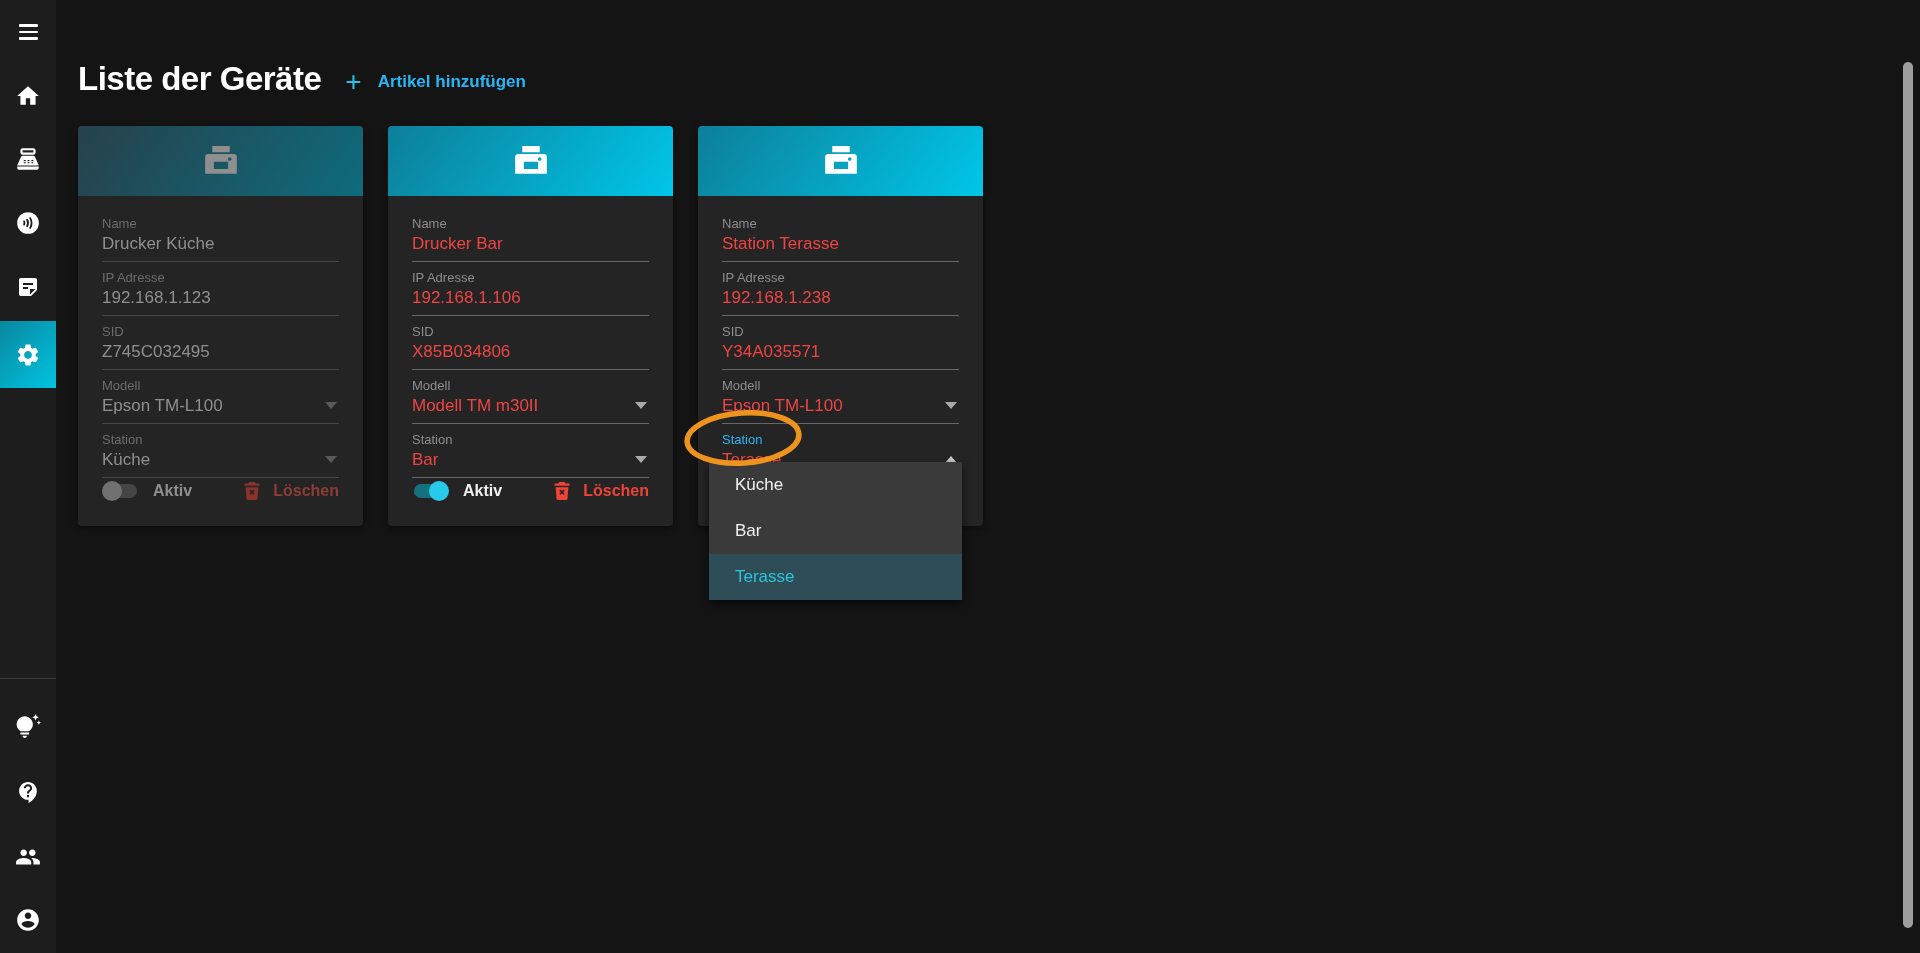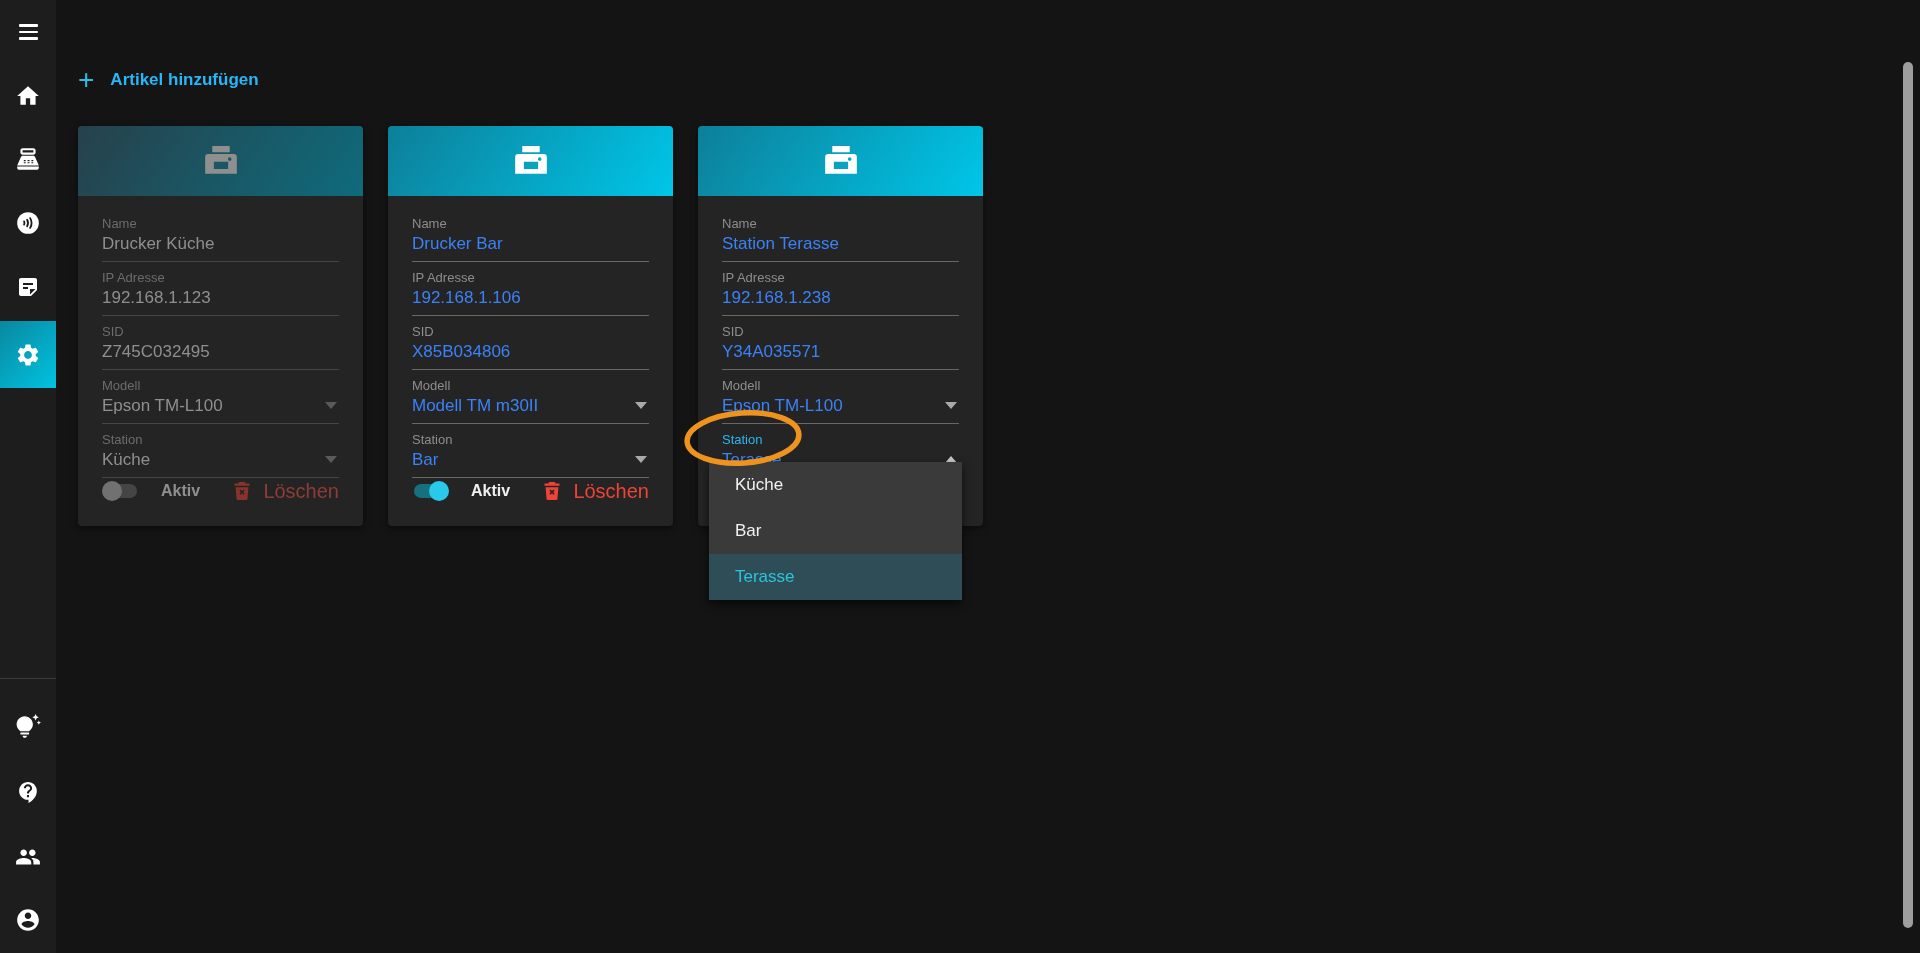--- a/index.html
+++ b/index.html
@@ -49,44 +49,44 @@
     height:70px; border-radius:4px 4px 0 0;
     background:linear-gradient(125deg,#0d7f99 0%, #00c6e8 100%);
     display:flex; align-items:center; justify-content:center;
   }
   .card-header svg { fill:#ffffff; }
   .card--dim .card-header { background:linear-gradient(125deg,#27414b 0%, #0e6b7c 100%); }
   .card--dim .card-header svg { fill:#8f8f8f; }
   .card-body { padding:20px 24px 0 24px; }
   .field { position:relative; padding-bottom:6px; border-bottom:1px solid #676767; margin-bottom:8px; }
   .field-label { font-size:13px; color:#8d8d8d; line-height:16px; }
-  .field-value { font-size:17px; color:#3b82f6; line-height:23px; white-space:nowrap; }
+  .field-value { font-size:17px; color:#ef4444; line-height:23px; white-space:nowrap; }
   .card--dim .field { border-color:#454545; }
   .card--dim .field-label { color:#6c6c6c; }
   .card--dim .field-value { color:#8f8f8f; }
   .chevron { position:absolute; right:2px; top:24px; width:0; height:0;
     border-left:6px solid transparent; border-right:6px solid transparent;
     border-top:7px solid #a9a9a9; }
   .chevron--up { border-top:none; border-bottom:7px solid #c9c9c9; }
   .card--dim .chevron { border-top-color:#5a5a5a; }
   .field--focused { border-bottom:2px solid #00c6e8; padding-bottom:5px; }
   .field--focused .field-label { color:#29b6f6; }
   
   .card-foot { position:absolute; left:24px; right:24px; top:350px; height:30px;
     display:flex; align-items:center; justify-content:space-between; }
-  .toggle-wrap { display:flex; align-items:center; gap:22px; cursor:pointer; }
+  .toggle-wrap { display:flex; align-items:center; gap:14px; cursor:pointer; }
   .toggle { position:relative; width:37px; height:20px; }
   .toggle-track { position:absolute; left:2px; top:3px; width:33px; height:14px; border-radius:7px; background:#15707f; }
   .toggle-knob { position:absolute; top:0; right:0; width:20px; height:20px; border-radius:50%; background:#29c9e9; }
   .toggle--off .toggle-track { background:#454545; }
   .toggle--off .toggle-knob { right:auto; left:0; background:#717171; }
   .toggle-label { font-size:16px; font-weight:700; color:#f0f0f0; }
   .card--dim .toggle-label { color:#8f8f8f; }
   .delete-btn { display:flex; align-items:center; gap:12px; cursor:pointer; }
-  .delete-label { font-size:20px; font-weight:400; color:#ef4337; }
+  .delete-label { font-size:16px; font-weight:700; color:#ef4337; }
   .card--dim .delete-label { color:#8e3c36; }
   .card--dim .trash-icon { opacity:.5; }
   
   .select-menu {
     position:absolute; left:11px; top:336px; width:253px; z-index:20;
     background:#3a3a3a; border-radius:0 0 3px 3px;
     box-shadow:0 4px 10px rgba(0,0,0,.6);
   }
   .menu-item { height:46px; display:flex; align-items:center; padding-left:26px;
     font-size:17px; color:#f2f2f2; cursor:pointer; }
@@ -158,20 +158,21 @@
     <svg width="26" height="26" viewBox="0 0 24 24">
         <path d="M12 2C6.48 2 2 6.48 2 12s4.48 10 10 10 10-4.48 10-10S17.52 2 12 2zm0 3c1.66 0 3 1.34 3 3s-1.34 3-3 3-3-1.34-3-3 1.34-3 3-3zm0 14.2c-2.5 0-4.71-1.28-6-3.22.03-1.99 4-3.08 6-3.08 1.99 0 5.97 1.09 6 3.08-1.29 1.94-3.5 3.22-6 3.22z"></path>
       </svg>
   </div>
 </aside>
 
 <main class="content">
 
 
   <div class="page-head">
+    <h1 class="page-title">Liste der Geräte</h1>
     <div class="add-btn">
       <span class="add-plus">+</span>
       <span class="add-label">Artikel hinzufügen</span>
     </div>
   </div>
 
   <div class="cards-row">
 
     <section class="card card--dim">
       <div class="card-header">

